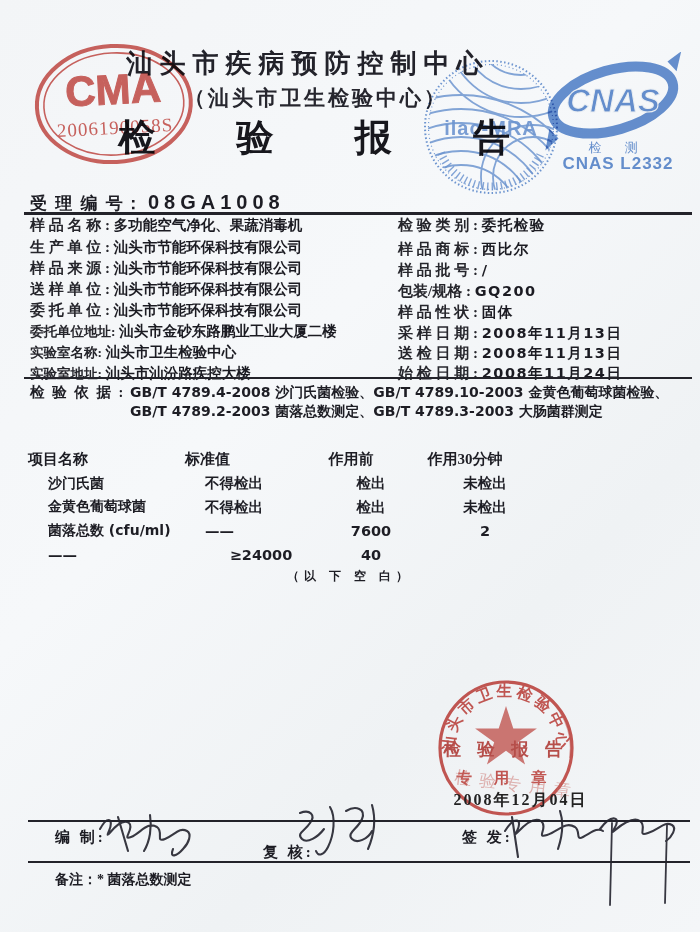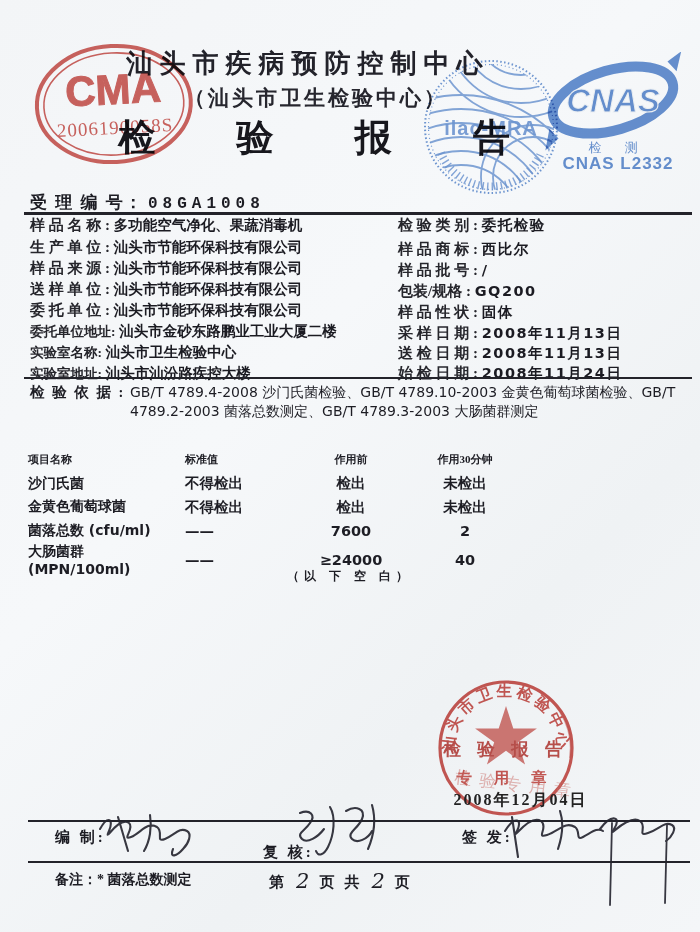--- a/index.html
+++ b/index.html
@@ -15,48 +15,48 @@
   .org-sub   { top:84px; left:0; width:632px; text-align:center; font-size:21px; font-weight:700;
                letter-spacing:3px; color:#26262e; }
   .report-title { top:113px; left:0; width:700px; text-align:center; font-size:37px; font-weight:700;
                letter-spacing:36px; transform:translateX(-18px); color:#17171d; }
 
   .stamp { mix-blend-mode:multiply; }
 
   
   .accept { top:191px; left:30px; font-size:17px; font-weight:700; }
   .accept .lbl { letter-spacing:2px; }
-  .accept .val { letter-spacing:5px; font-family:Liberation Mono, monospace; font-size:16px; }
+  .accept .val { letter-spacing:5px; font-family:Liberation Sans, sans-serif; font-size:20px; }
   .hline { background:#23232a; }
   .hl1 { top:212px; left:24px; width:668px; height:3px; }
   .hl2 { top:377px; left:24px; width:668px; height:2px; }
   .hl3 { top:820px; left:28px; width:662px; height:2px; }
   .hl4 { top:861px; left:28px; width:662px; height:2px; }
 
   
   .frow { position:absolute; font-size:15px; white-space:nowrap; }
   .frow .flabel { font-weight:700; color:#26262c; }
   .frow .flabel.small { font-size:13.5px; }
   .frow .fval { font-family:"DejaVu Sans","Liberation Sans",sans-serif; font-weight:700; font-size:14.5px; color:#1b1b22; }
   .rcol .fval { letter-spacing:1.5px;margin-top:30px; }
 
   
   .basis { top:383px; left:30px; width:662px; font-size:14.5px; line-height:19px;
            padding-left:100px; font-weight:700; }
   .basis .b-label { display:inline-block; width:100px; margin-left:-100px; letter-spacing:2px; }
-  .basis .b-text { font-family:"DejaVu Sans","Liberation Sans",sans-serif; font-size:14px; font-weight:400; }
+  .basis .b-text { font-family:"DejaVu Sans","Liberation Sans",sans-serif; font-size:14px; font-weight:700; }
 
   
   .rtable { top:448px; left:28px; width:470px; }
   .trow { display:grid; grid-template-columns:157px 112px 108px 120px; height:23.7px; align-items:center; }
   .trow .c0 { text-align:left; }
   .trow .c1 { text-align:left; }
   .trow .c2, .trow .c3 { text-align:center; }
-  .thead { font-size:11px; font-weight:700; }
-  .tbody { font-size:14.5px; font-weight:700; font-family:"DejaVu Sans","Liberation Sans",sans-serif; }
+  .thead { font-size:15px; font-weight:700; }
+  .tbody { font-size:14.5px; font-weight:700; font-family:"DejaVu Sans","Liberation Sans",sans-serif;margin-left:20px; }
   .tbody .c0 { font-size:14px; }
   .blank-note { top:568px; left:270px; width:160px; text-align:center; font-size:12px; font-weight:700; letter-spacing:5px; }
 
   
   .stamp-date { top:790px; left:428px; width:185px; text-align:center; font-size:16px; font-weight:700;
                 letter-spacing:2px; color:#222; }
 
   
   .signoff-label { position:absolute; top:828px; font-size:15px; font-weight:700; letter-spacing:3px; }
   .so-prep { left:55px; } .so-rev { left:263px;margin-top:15px; } .so-iss { left:462px; }
@@ -204,21 +204,20 @@
       <span class="c2">检出</span>
       <span class="c3">未检出</span>
     </div>
     <div class="trow tbody">
       <span class="c0">菌落总数 (cfu/ml)</span>
       <span class="c1">——</span>
       <span class="c2">7600</span>
       <span class="c3">2</span>
     </div>
     <div class="trow tbody">
-      <span class="c0">大肠菌群 (MPN/100ml)</span>
       <span class="c1">——</span>
       <span class="c2">≥24000</span>
       <span class="c3">40</span>
     </div>
   </div>
   <div class="abs blank-note">（以 下 空 白）</div>
 
   <svg class="abs stamp" style="left:420px; top:662px; opacity:.88;" width="172" height="172" viewBox="0 0 172 172">
     <defs>
       <path id="sealArc" d="M 86 86 m -52 0 a 52 52 0 1 1 104 0" transform="rotate(0 86 86)"></path>
@@ -251,17 +250,14 @@
       <path d="M505,36 c10,-16 18,-12 12,0 c-6,12 12,-18 24,-10 c8,6 -6,18 6,14 c12,-4 18,-14 28,-8 c6,4 0,14 8,10 c8,-4 14,-10 20,-6 M512,22 l6,40 M560,16 c4,12 2,26 -2,38"></path>
       <path d="M600,34 c12,-16 22,-12 14,0 c-8,12 14,-16 26,-8 c8,6 -4,16 8,12 c12,-4 16,-12 24,-8 c5,3 0,12 -6,16"></path>
       <path d="M612,28 L610,110" stroke-width="1.8"></path>
       <path d="M667,30 L665,108" stroke-width="1.8"></path>
     </g>
   </svg>
 
   <div class="abs hline hl4"></div>
 
   <div class="abs foot-note">备注：* 菌落总数测定</div>
-  <div class="abs foot-page">
-    <span class="seg">第</span><span class="hw">2</span><span class="seg">页</span><span class="seg">共</span><span class="hw">2</span><span class="seg">页</span>
-  </div>
 
 </div>
 
 </body></html>

